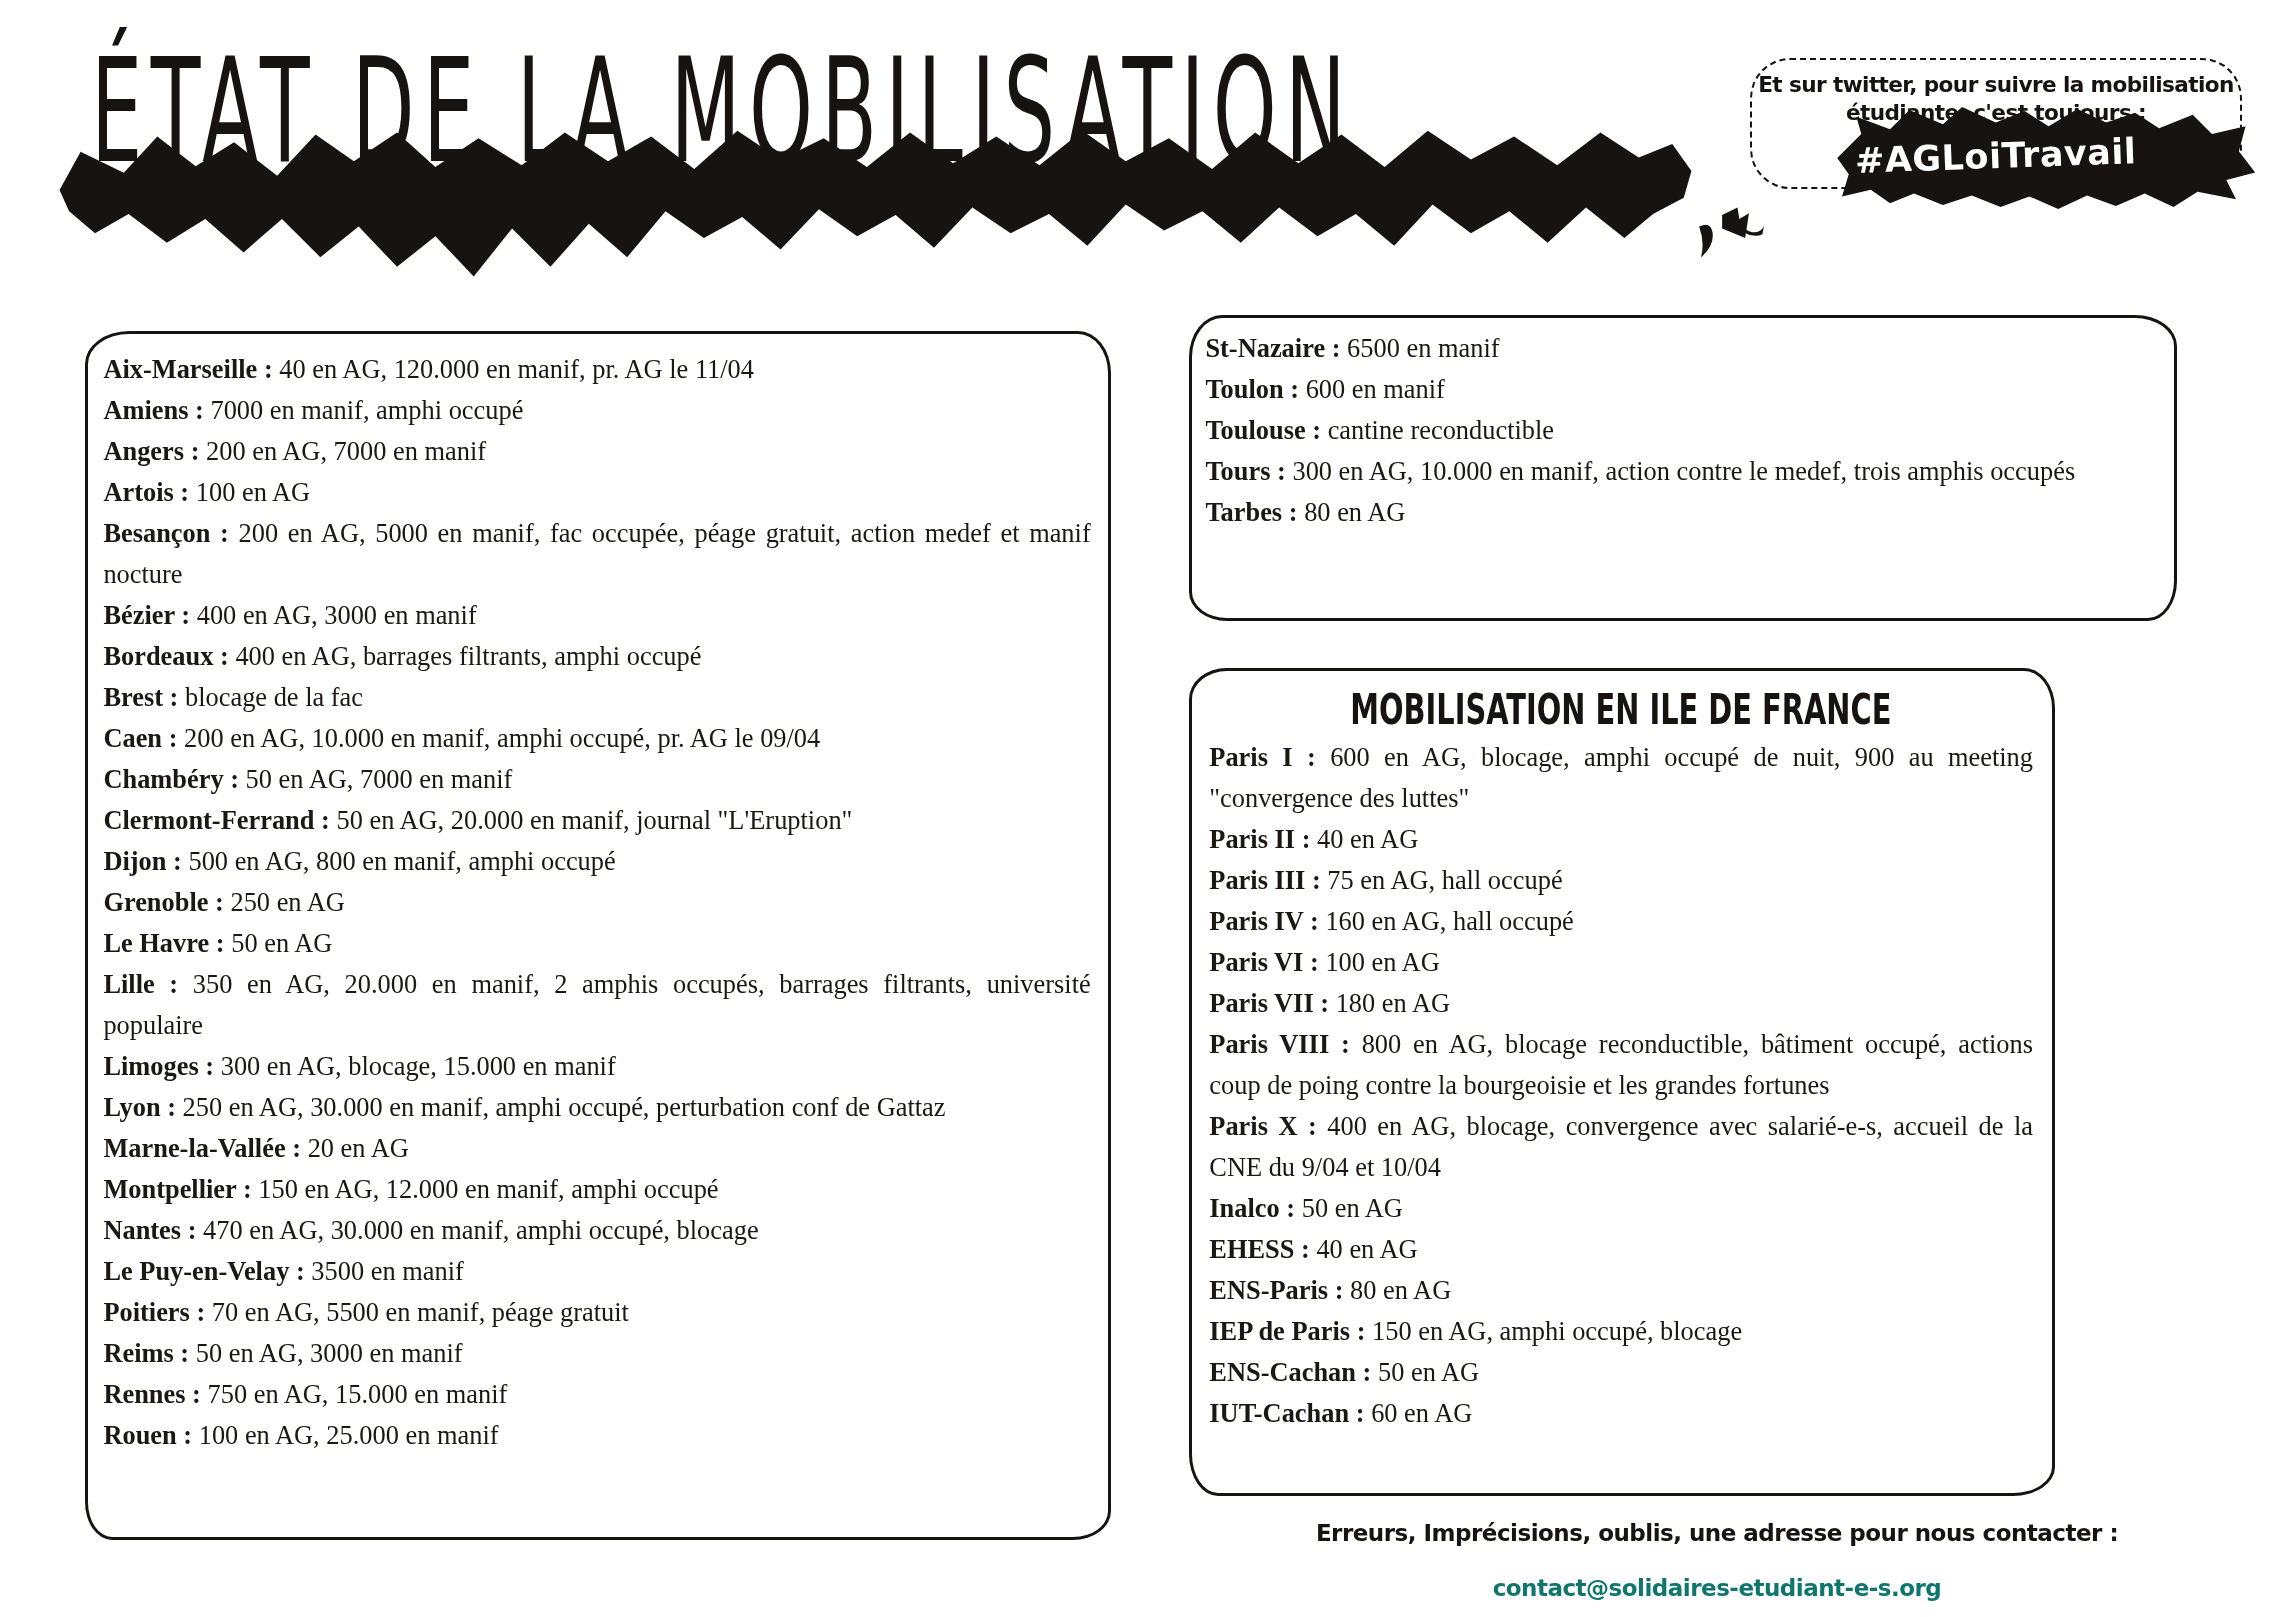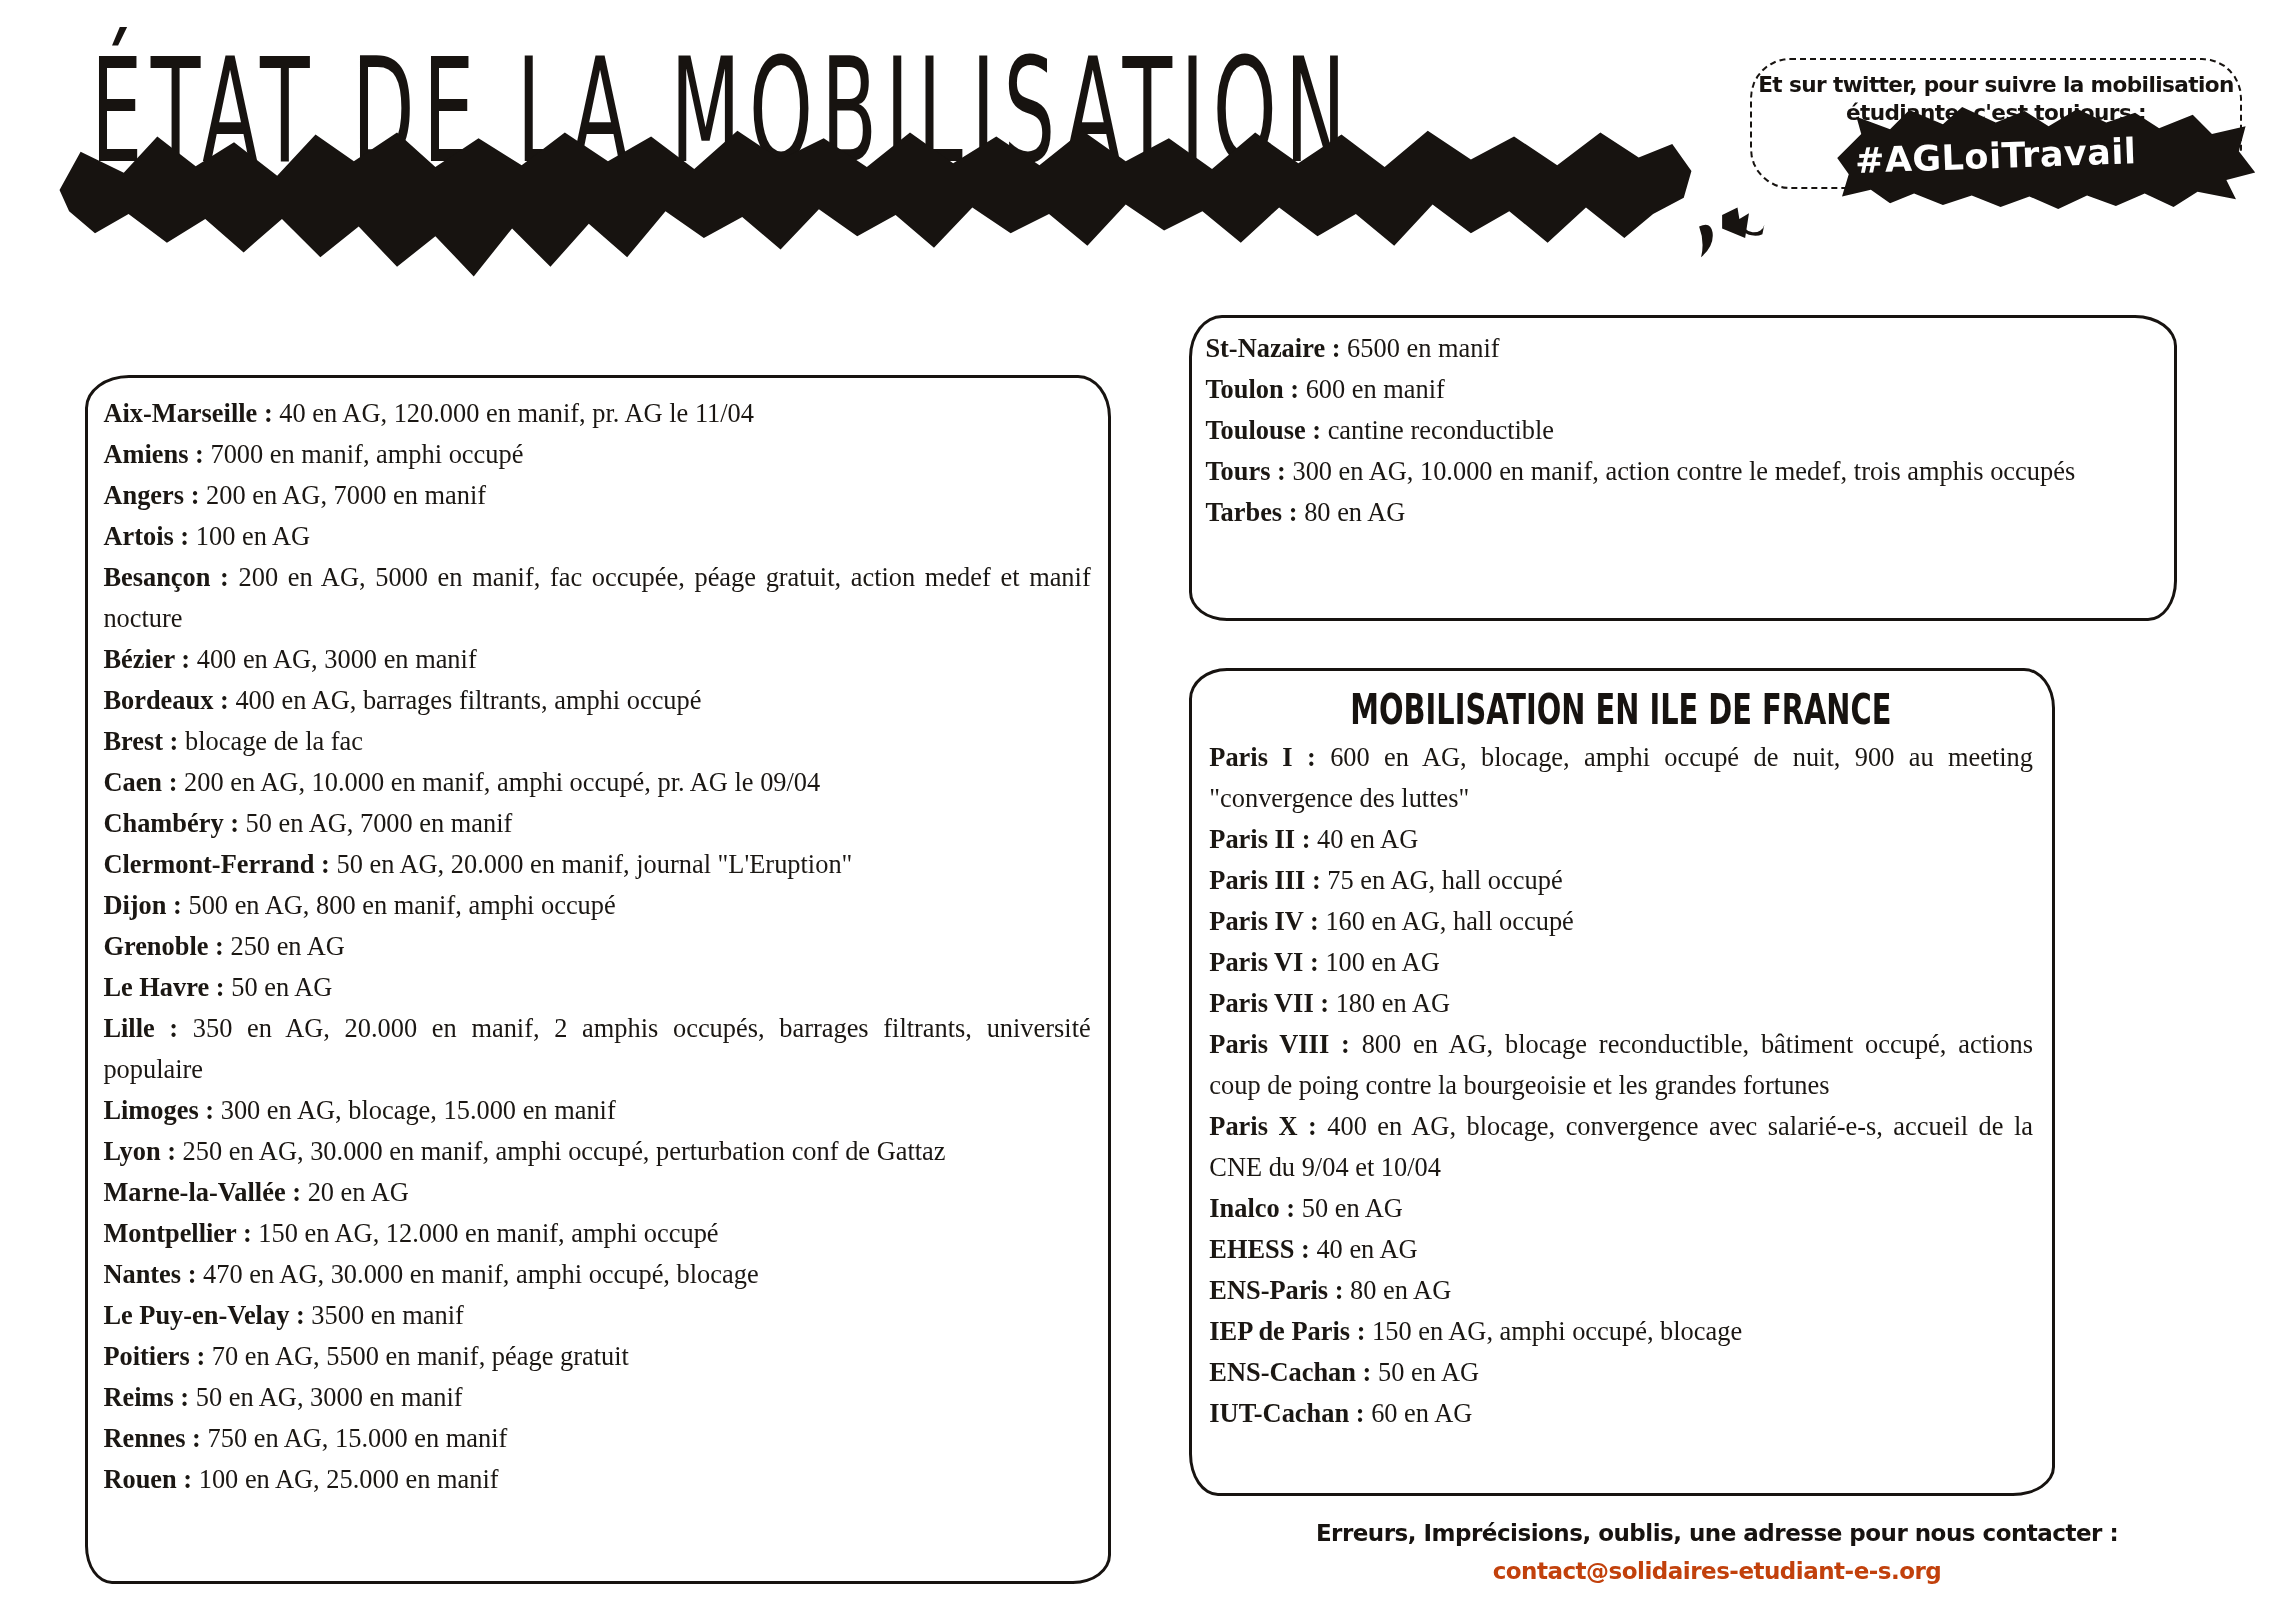--- a/index.html
+++ b/index.html
@@ -43,21 +43,20 @@
   
   .hand-box{
     position:absolute;box-sizing:border-box;
     border:3.4px solid #171310;
     background:#ffffff;
   }
   .box-left{
     left:85px;top:331px;width:1026px;height:1209px;
     border-radius:44px 33px 38px 27px / 33px 42px 29px 38px;
     padding:15.4px 17.3px 0 15.4px;
-    margin-top:44px;
   }
   .box-right-top{
     left:1189px;top:315px;width:988px;height:306px;
     border-radius:33px 42px 29px 38px / 42px 31px 40px 29px;
     padding:9.6px 15.4px 0 13.4px;
   }
   .box-idf{
     left:1189px;top:668px;width:866px;height:828px;
     border-radius:38px 31px 42px 29px / 31px 40px 29px 42px;
     padding:9.6px 19px 0 17.3px;
@@ -77,21 +76,21 @@
   .entry .city::after{content:" :";}
   .entry .det::before{content:" ";}
 
   
   .footer{
     position:absolute;left:1220px;top:1520px;width:994px;
     text-align:center;
     font-family:"DejaVu Sans", sans-serif;font-weight:bold;
     font-size:23px;letter-spacing:-0.5px;color:#171310;
   }
-  .footer .email{display:block;margin-top:12px;color:#c2410c;text-decoration:none;}
+  .footer .email{display:block;margin-top:29px;color:#0f766e;text-decoration:none;}
 </style>
 </head>
 <body>
 
 <div class="page">
 
   <div class="main-title">ÉTAT DE LA MOBILISATION</div>
 
   <div class="band">
     <svg width="1720" height="163" viewBox="0 0 1790 170" xmlns="http://www.w3.org/2000/svg">

